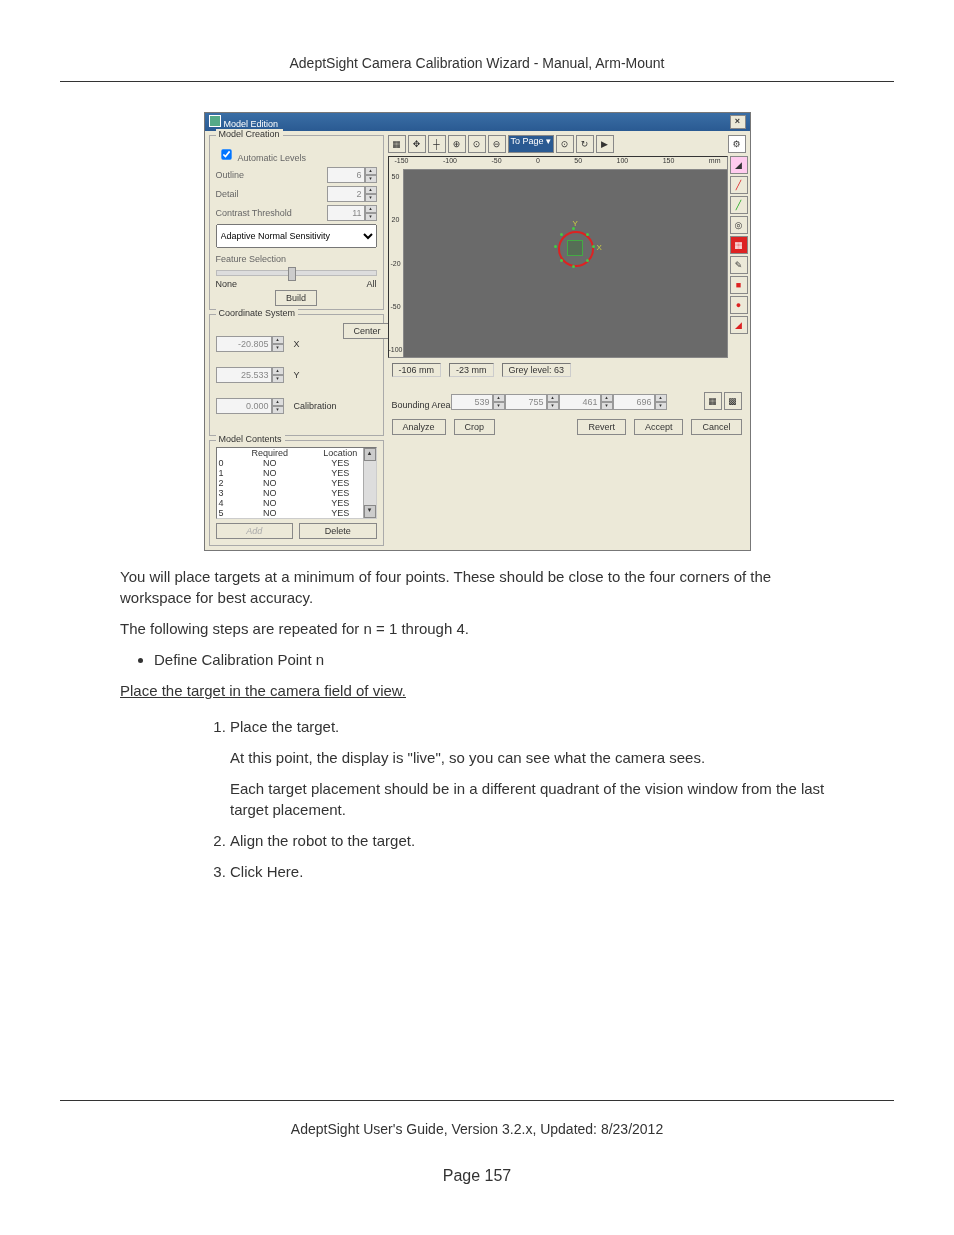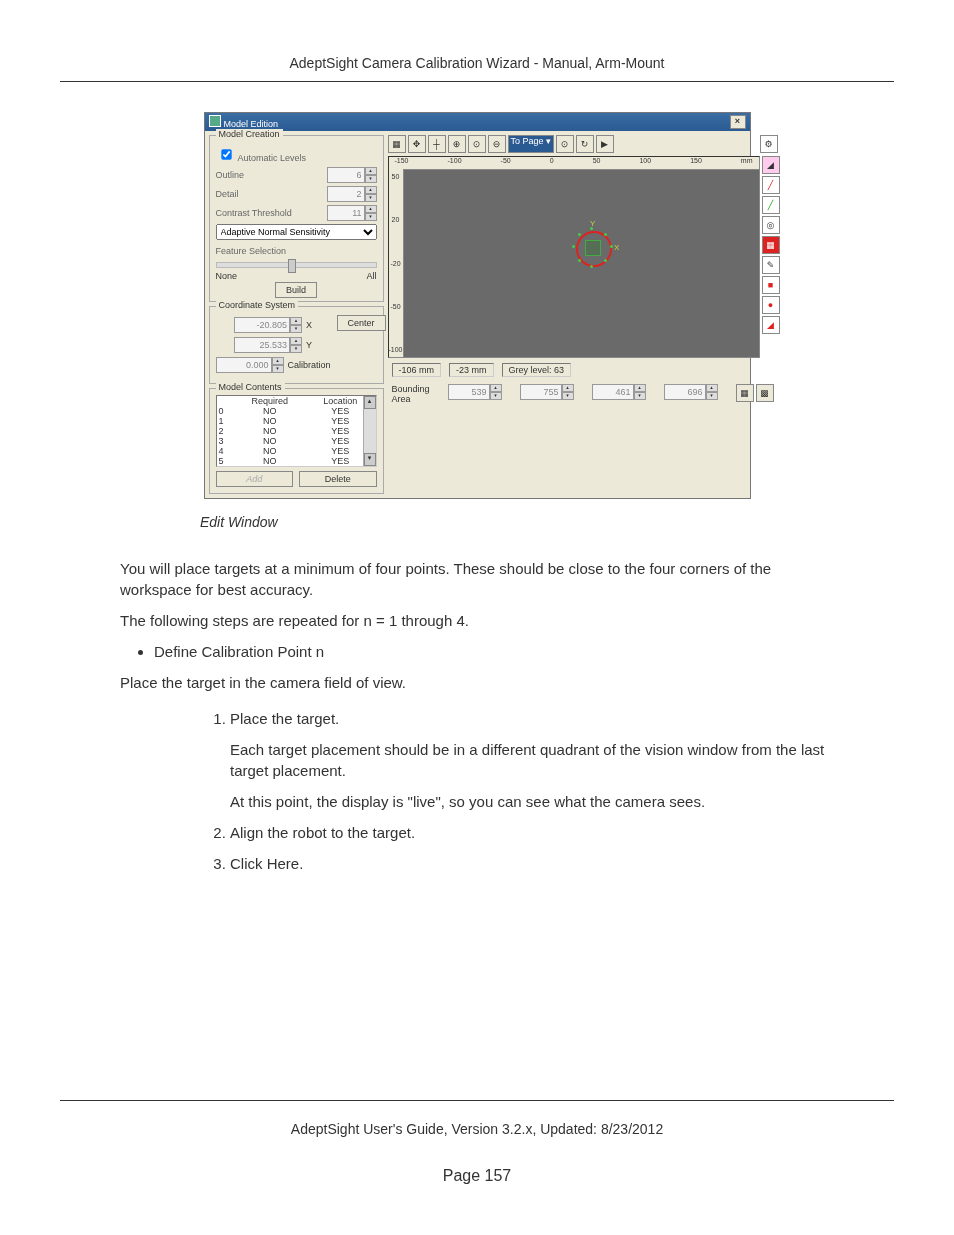--- a/index.html
+++ b/index.html
@@ -77,27 +77,27 @@
     background: #ece9d8;
     padding: 0 3px;
     font-size: 9px;
   }
   .row { display:flex; align-items:center; justify-content:space-between; margin:3px 0; font-size:9px; }
   .row label { color:#666; }
   .spinner { display:flex; }
   .spinner input { width:32px; height:12px; font-size:9px; text-align:right; border:1px solid #999; background:#f4f4f4; color:#888;}
   .spinner .btns { display:flex; flex-direction:column; }
   .spinner .btns div { width:10px;height:6px;border:1px solid #999;background:#ddd;font-size:5px;line-height:4px;text-align:center;}
-  select.ss-sel { width:100%; font-size:9px; height:16px; }
+  select.ss-sel { width:100%; font-size:9px; height:24px; }
   .slider-row { margin:6px 0 2px 0; }
   .slider-track { height:4px; background:#ddd; position:relative; border:1px solid #bbb; }
   .slider-thumb { position:absolute; top:-4px; left:45%; width:6px; height:12px; background:#ccc; border:1px solid #888; }
   .btn { background:#ece9d8; border:1px solid #888; padding:2px 10px; font-size:9px; text-align:center; }
   .btn.disabled { color:#aaa;font-style:italic; }
-  .coord-row { display:flex; align-items:center; gap:4px; margin:4px 0;justify-content:center; }
+  .coord-row { display:flex; align-items:center; gap:10px; margin:15px 0; }
   .coord-row input { width:50px; height:12px; font-size:9px; text-align:right; }
   .table-hdr, .table-row { display:flex; font-size:9px; }
   .table-hdr { color:#333; }
   .cell { flex:1; text-align:center; }
   .cell.idx { flex:0 0 16px; text-align:left; padding-left:2px;}
   .mc-scroll { border:1px inset #ccc; height:70px; overflow:hidden; position:relative; background:#fff;}
   .mc-scroll .sb { position:absolute; right:0; top:0; bottom:0; width:12px; background:#ddd; border-left:1px solid #aaa;}
   .mc-scroll .sb .ar { height:11px; background:#ccc; border:1px solid #888; font-size:7px; text-align:center;}
   .ss-right { flex:1; display:flex; flex-direction:column; gap:3px;}
   .toolbar { display:flex; gap:2px; align-items:center; }
@@ -108,32 +108,32 @@
   .ruler-top { height:12px; background:#ece9d8; border-bottom:1px solid #888; font-size:7px; display:flex; justify-content:space-between; padding:0 6px; color:#333;}
   .ruler-left { position:absolute; left:0; top:12px; bottom:0; width:14px; background:#ece9d8; border-right:1px solid #888; font-size:7px; display:flex; flex-direction:column; justify-content:space-between; padding:4px 0; align-items:center;}
   .side-icons { width:16px; display:flex; flex-direction:column; gap:2px;}
   .side-icons div { width:16px;height:16px;border:1px solid #888; font-size:9px;display:flex;align-items:center;justify-content:center;}
   .target-marker { position:absolute; left:55%; top:45%; width:32px;height:32px; transform:translate(-50%,-50%);}
   .target-marker .circle { width:32px;height:32px;border:2px solid #d22; border-radius:50%; position:absolute;}
   .target-marker .inner { width:14px;height:14px;border:1px solid #4a4; background:rgba(40,120,40,.3); position:absolute; left:9px; top:9px;}
   .target-marker .dot { width:3px;height:3px;background:#4c4;border-radius:50%; position:absolute;}
   .status-row { display:flex; gap:8px; font-size:9px; align-items:center; padding:2px 4px;}
   .status-cell { border:1px inset #ccc; padding:1px 6px; background:#ece9d8;}
-  .ba-row { display:flex; align-items:flex-start; gap:18px; font-size:9px; padding:2px 4px;}
+  .ba-row { display:flex; align-items:flex-end; gap:0; font-size:9px; padding:2px 4px;margin-top:8px;}
   .ba-row input { width:36px; font-size:9px; text-align:right; }
   .msgbox { border:1px solid #aaa; height:56px; background:#fff; }
   .msg-hdr { background:#ece9d8; border-bottom:1px solid #aaa; text-align:center; font-size:9px; padding:1px 0;}
   .action-row { display:flex; justify-content:flex-end; gap:8px; padding:4px; }
   .action-row .left { margin-right:auto; display:flex; gap:8px;}
   .caption { font-style:italic; text-align:left; margin:10px 0 28px 140px; font-size:14px;}
   .body-text { margin: 0 60px; font-size:15px; line-height:1.4; }
   .body-text p { margin: 10px 0; }
   ul.bullets { margin: 8px 0 8px 34px; padding:0; }
   ul.bullets li { margin-bottom:6px; }
-  .sub { margin-left: 44px; }
+  .sub { margin-left: 44px; text-decoration: underline; }
   ol.steps { margin-left: 70px; }
   ol.steps li { margin-bottom: 10px; }
   .step-sub { margin-left: 0; margin-top:8px;}
   .footer { position:absolute; bottom:50px; left:0; right:0; text-align:center; font-size:14px;}
   .footer-line { border-top:1px solid #333; margin:0 60px 20px 60px;}
   .pagenum { text-align:center; margin-top:30px; font-size:16px;}
 </style>
 </head>
 <body>
 
@@ -396,38 +396,46 @@
               <div class="btns">
                 <div>▴</div>
                 <div>▾</div>
               </div>
             </div>
           <span style="margin-left:auto;display:flex;gap:2px;">
             <div class="tbtn">▦</div>
             <div class="tbtn">▩</div>
           </span>
         </div>
+        <div class="action-row">
+          <div class="left">
+            <span class="btn">Analyze</span>
+            <span class="btn">Crop</span>
+          </div>
+          <span class="btn">Revert</span>
+          <span class="btn">Accept</span>
+          <span class="btn">Cancel</span>
+        </div>
       </div>
     </div>
   </div>
 
-  <div class="caption">Edit Window</div>
 
   <div class="body-text">
     <p>You will place targets at a minimum of four points. These should be close to the four corners of the workspace for best accuracy.</p>
     <p>The following steps are repeated for n = 1 through 4.</p>
     <ul class="bullets">
       <li>Define Calibration Point n</li>
     </ul>
     <p class="sub">Place the target in the camera field of view.</p>
     <ol class="steps">
       <li>
         <span>Place the target.</span>
+        <p class="step-sub">At this point, the display is "live", so you can see what the camera sees.</p>
         <p class="step-sub">Each target placement should be in a different quadrant of the vision window from the last target placement.</p>
-        <p class="step-sub">At this point, the display is "live", so you can see what the camera sees.</p>
       </li>
       <li>Align the robot to the target.</li>
       <li>Click Here.</li>
     </ol>
   </div>
 
   <div class="footer">
     <div class="footer-line"></div>
     <div>AdeptSight User's Guide,  Version 3.2.x, Updated: 8/23/2012</div>
     <div class="pagenum">Page 157</div>

